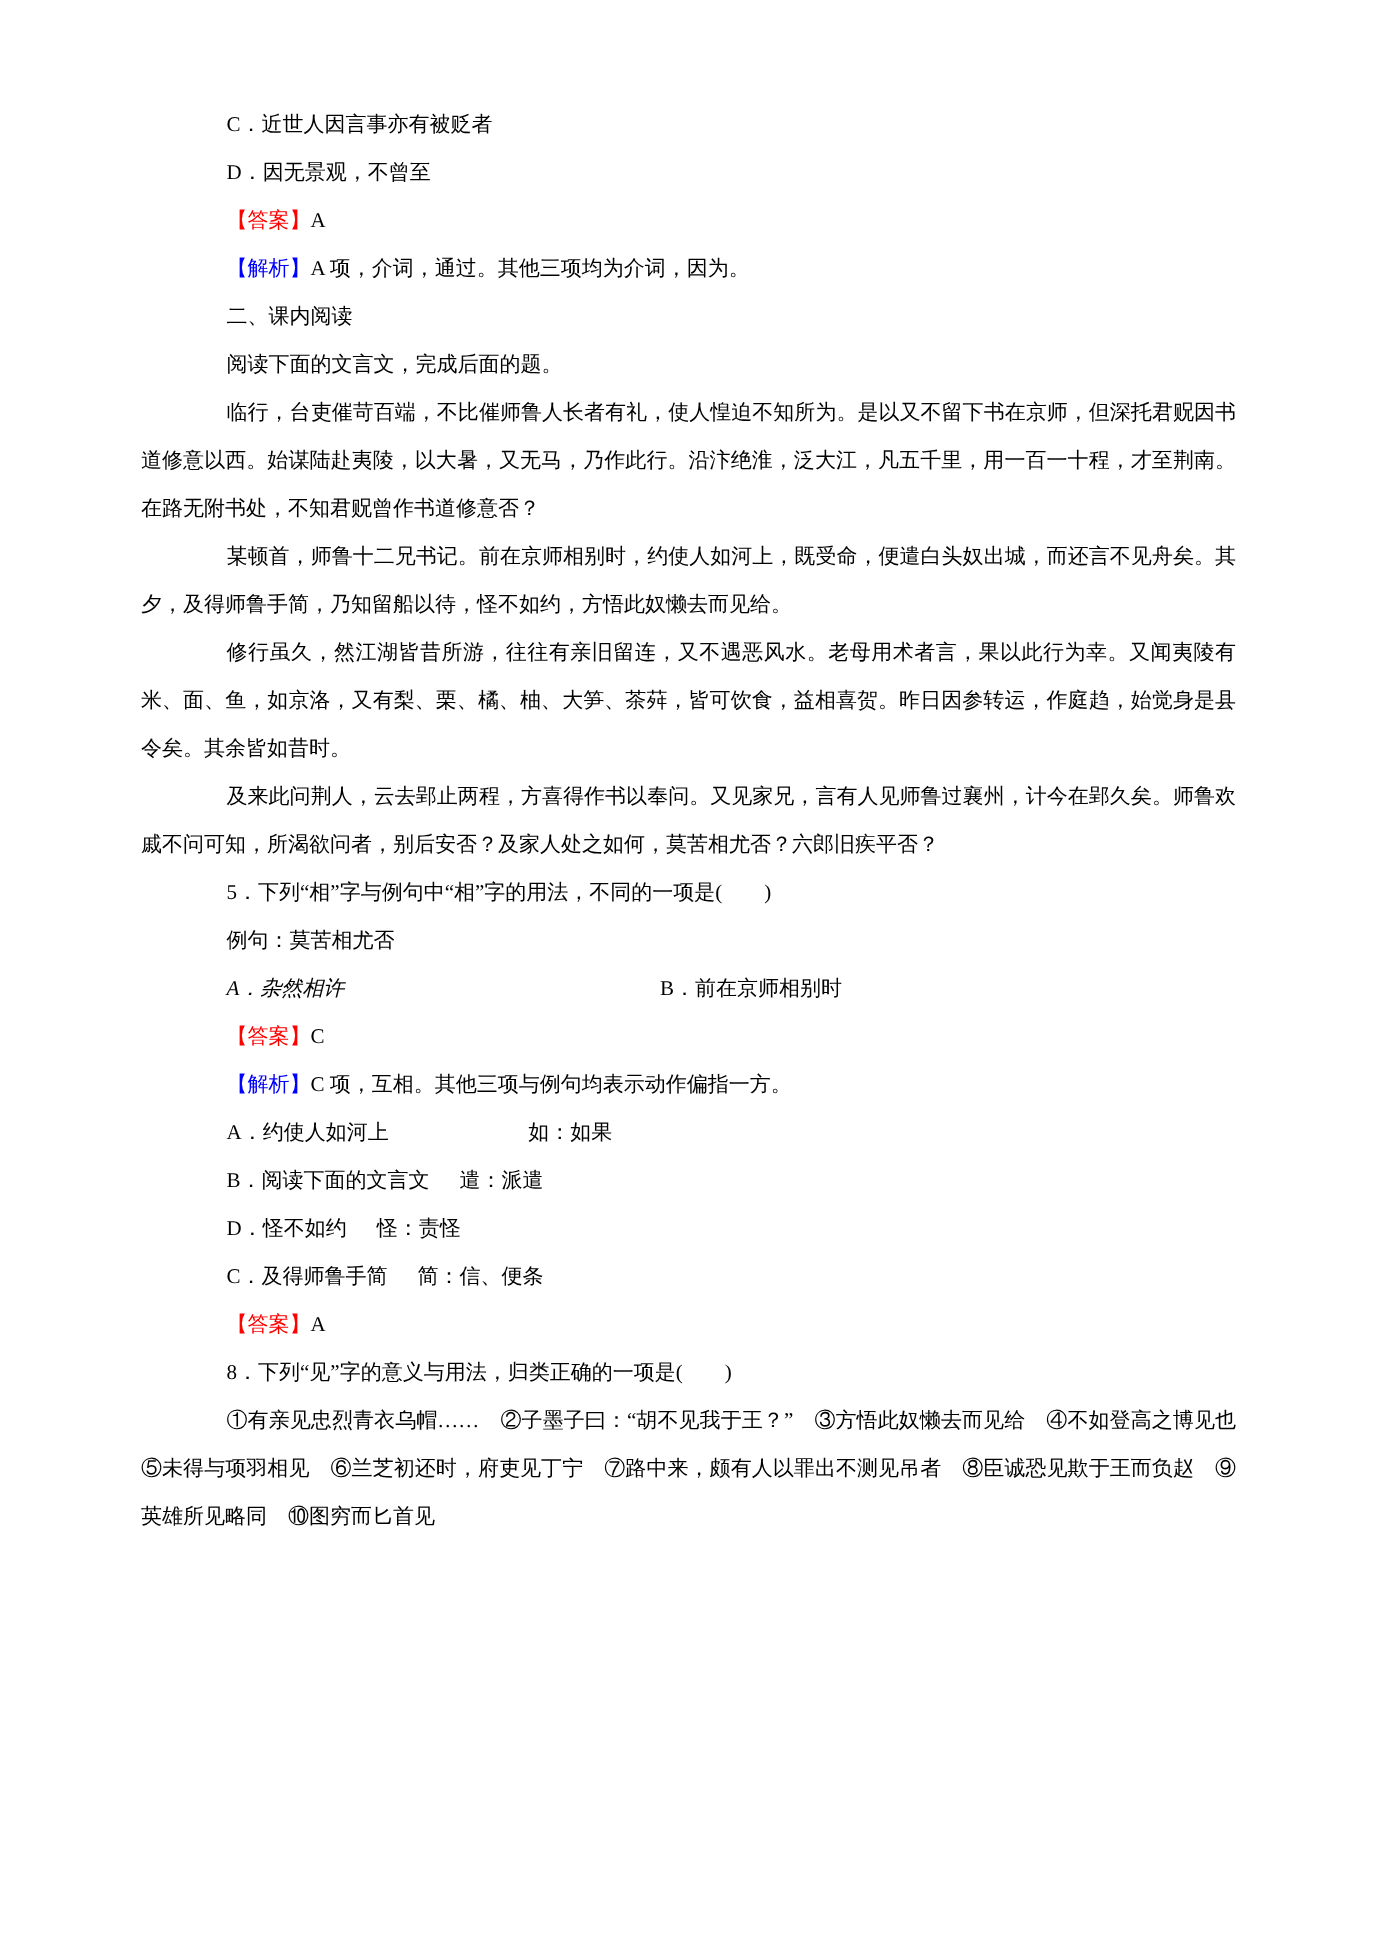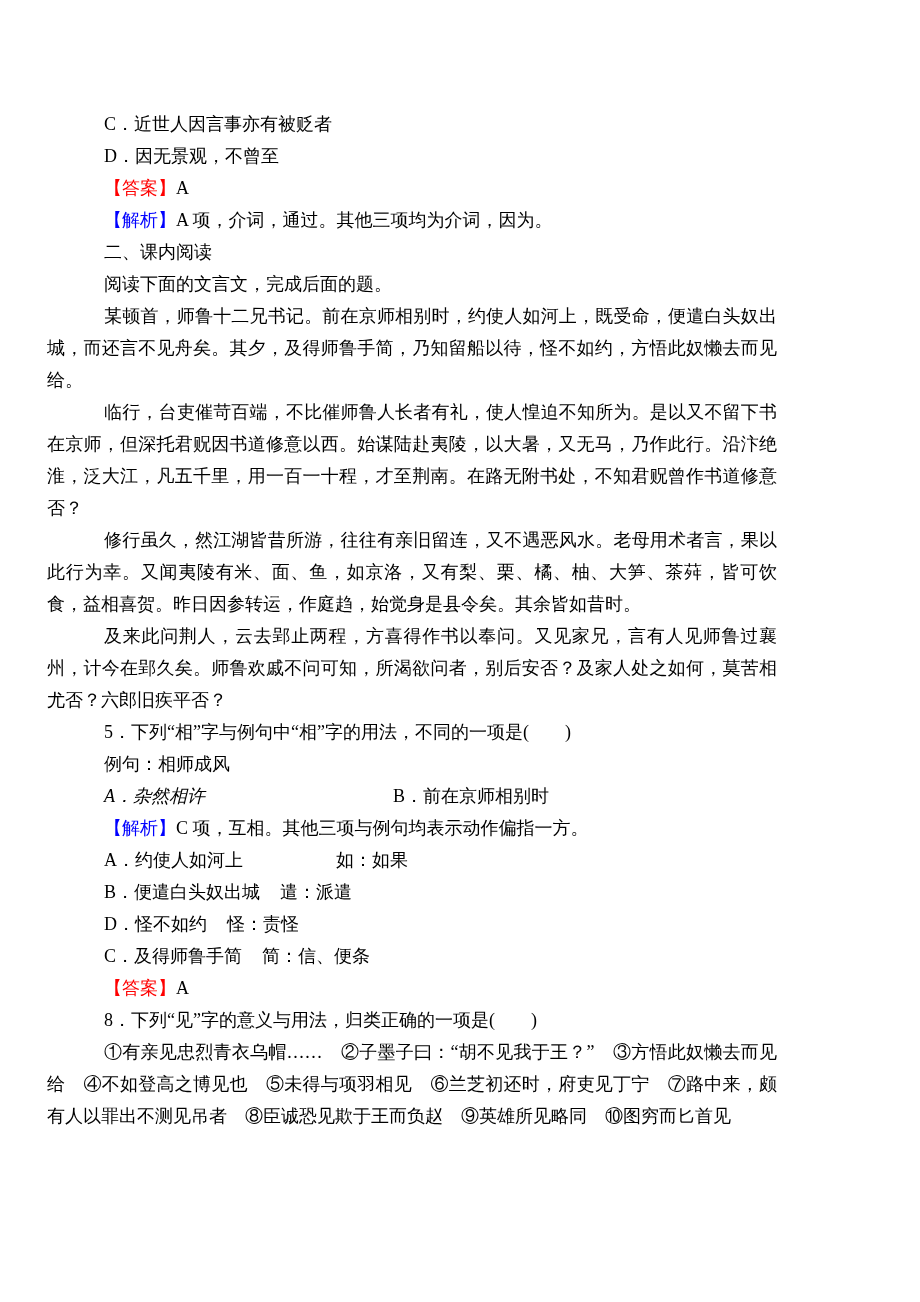--- a/index.html
+++ b/index.html
@@ -6,23 +6,23 @@
   html, body { background: #ffffff; }
   body {
     width: 920px;
     height: 1302px;
     overflow: hidden;
     font-family: "Liberation Serif", "DejaVu Serif", serif;
     color: #000000;
   }
   .page {
     width: 730px;
-    margin-left: 47px;
-    padding-top: 108px;
-    font-size: 18px;
+    margin-left: 94px;
+    padding-top: 68px;
+    font-size: 14px;
     line-height: 32px;
   }
   .ln  { }
   .ind { padding-left: 57px; }
   .para {
     text-align: justify;
     text-indent: 57px;
   }
   .red  { color: var(--answer-color, #ff0000); }
   .blue { color: var(--analysis-color, #0000ff); }
@@ -41,40 +41,43 @@
   <div class="ln ind">
     <span class="red">【答案】</span><span>A</span>
   </div>
   <div class="ln ind">
     <span class="blue">【解析】</span><span>A 项，介词，通过。其他三项均为介词，因为。</span>
   </div>
 
   <div class="ln ind">二、课内阅读</div>
   <div class="ln ind">阅读下面的文言文，完成后面的题。</div>
 
+  <p class="para">临行，台吏催苛百端，不比催师鲁人长者有礼，使人惶迫不知所为。是以又不留下书在京师，但深托君贶因书道修意以西。始谋陆赴夷陵，以大暑，又无马，乃作此行。沿汴绝淮，泛大江，凡五千里，用一百一十程，才至荆南。在路无附书处，不知君贶曾作书道修意否？</p>
   <p class="para">某顿首，师鲁十二兄书记。前在京师相别时，约使人如河上，既受命，便遣白头奴出城，而还言不见舟矣。其夕，及得师鲁手简，乃知留船以待，怪不如约，方悟此奴懒去而见给。</p>
-  <p class="para">临行，台吏催苛百端，不比催师鲁人长者有礼，使人惶迫不知所为。是以又不留下书在京师，但深托君贶因书道修意以西。始谋陆赴夷陵，以大暑，又无马，乃作此行。沿汴绝淮，泛大江，凡五千里，用一百一十程，才至荆南。在路无附书处，不知君贶曾作书道修意否？</p>
   <p class="para">修行虽久，然江湖皆昔所游，往往有亲旧留连，又不遇恶风水。老母用术者言，果以此行为幸。又闻夷陵有米、面、鱼，如京洛，又有梨、栗、橘、柚、大笋、茶荈，皆可饮食，益相喜贺。昨日因参转运，作庭趋，始觉身是县令矣。其余皆如昔时。</p>
   <p class="para">及来此问荆人，云去郢止两程，方喜得作书以奉问。又见家兄，言有人见师鲁过襄州，计今在郢久矣。师鲁欢戚不问可知，所渴欲问者，别后安否？及家人处之如何，莫苦相尤否？六郎旧疾平否？</p>
 
   <div class="ln ind">5．下列“相”字与例句中“相”字的用法，不同的一项是(　　)</div>
-  <div class="ln ind">例句：相师成风</div>
+  <div class="ln ind">例句：莫苦相尤否</div>
   <div class="ln ind optrow">
     <span class="opt-left">A．杂然相许</span>
     <span>B．前在京师相别时</span>
+  </div>
+  <div class="ln ind">
+    <span class="red">【答案】</span><span>C</span>
   </div>
   <div class="ln ind">
     <span class="blue">【解析】</span><span>C 项，互相。其他三项与例句均表示动作偏指一方。</span>
   </div>
 
   <div class="ln ind">
     <span>A．约使人如河上</span><span class="gap-lg"></span><span>如：如果</span>
   </div>
   <div class="ln ind">
-    <span>B．便遣白头奴出城</span><span class="gap-sm"></span><span>遣：派遣</span>
+    <span>B．阅读下面的文言文</span><span class="gap-sm"></span><span>遣：派遣</span>
   </div>
   <div class="ln ind">
     <span>D．怪不如约</span><span class="gap-sm"></span><span>怪：责怪</span>
   </div>
   <div class="ln ind">
     <span>C．及得师鲁手简</span><span class="gap-sm"></span><span>简：信、便条</span>
   </div>
   <div class="ln ind">
     <span class="red">【答案】</span><span>A</span>
   </div>

